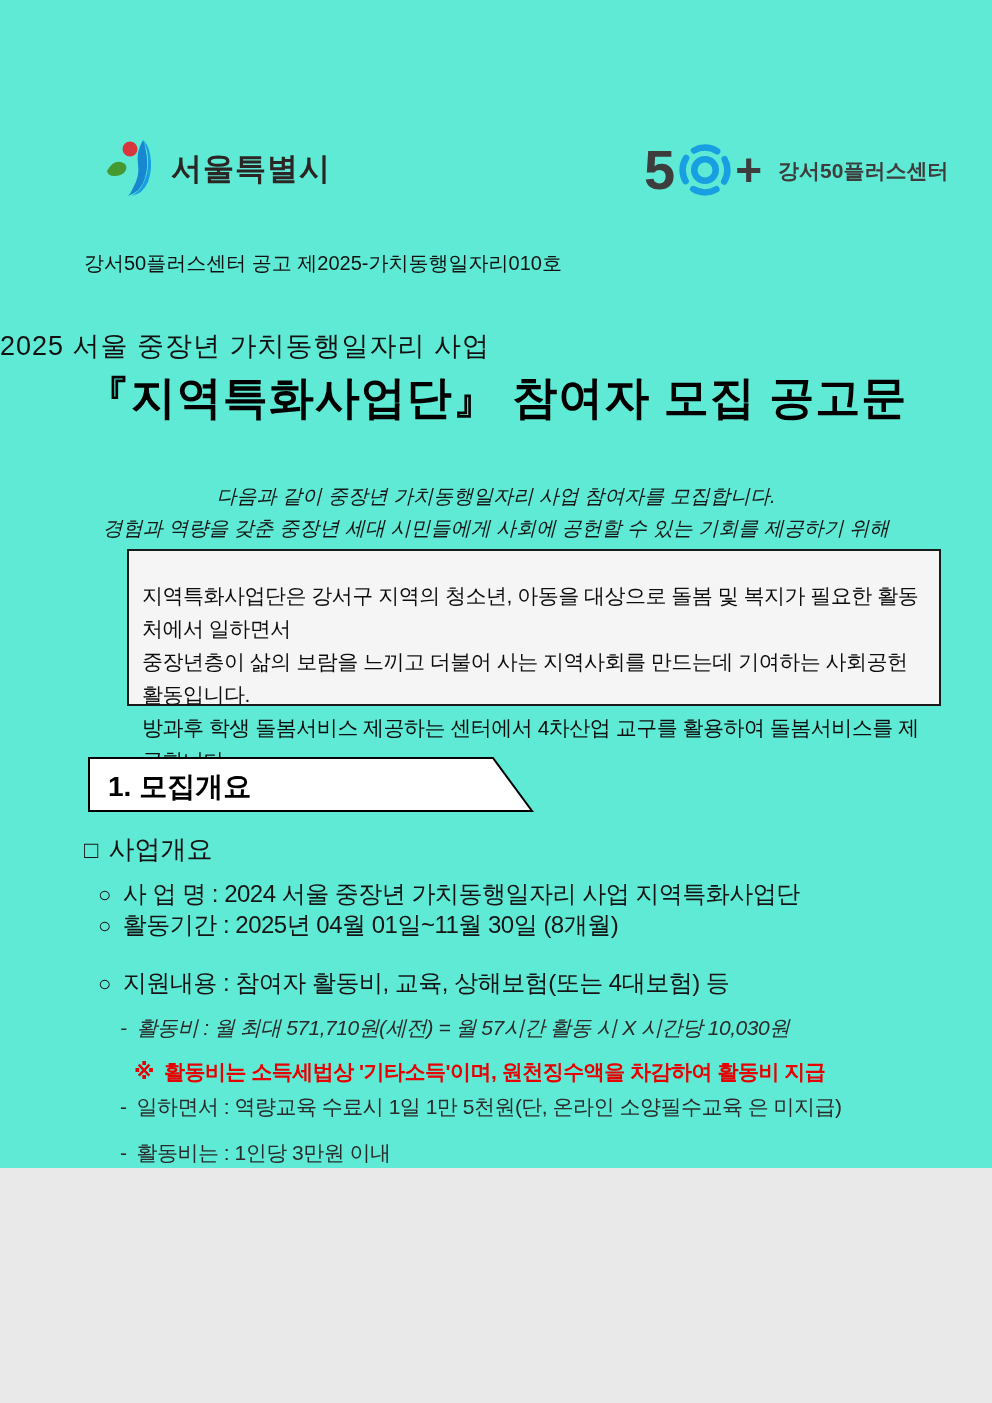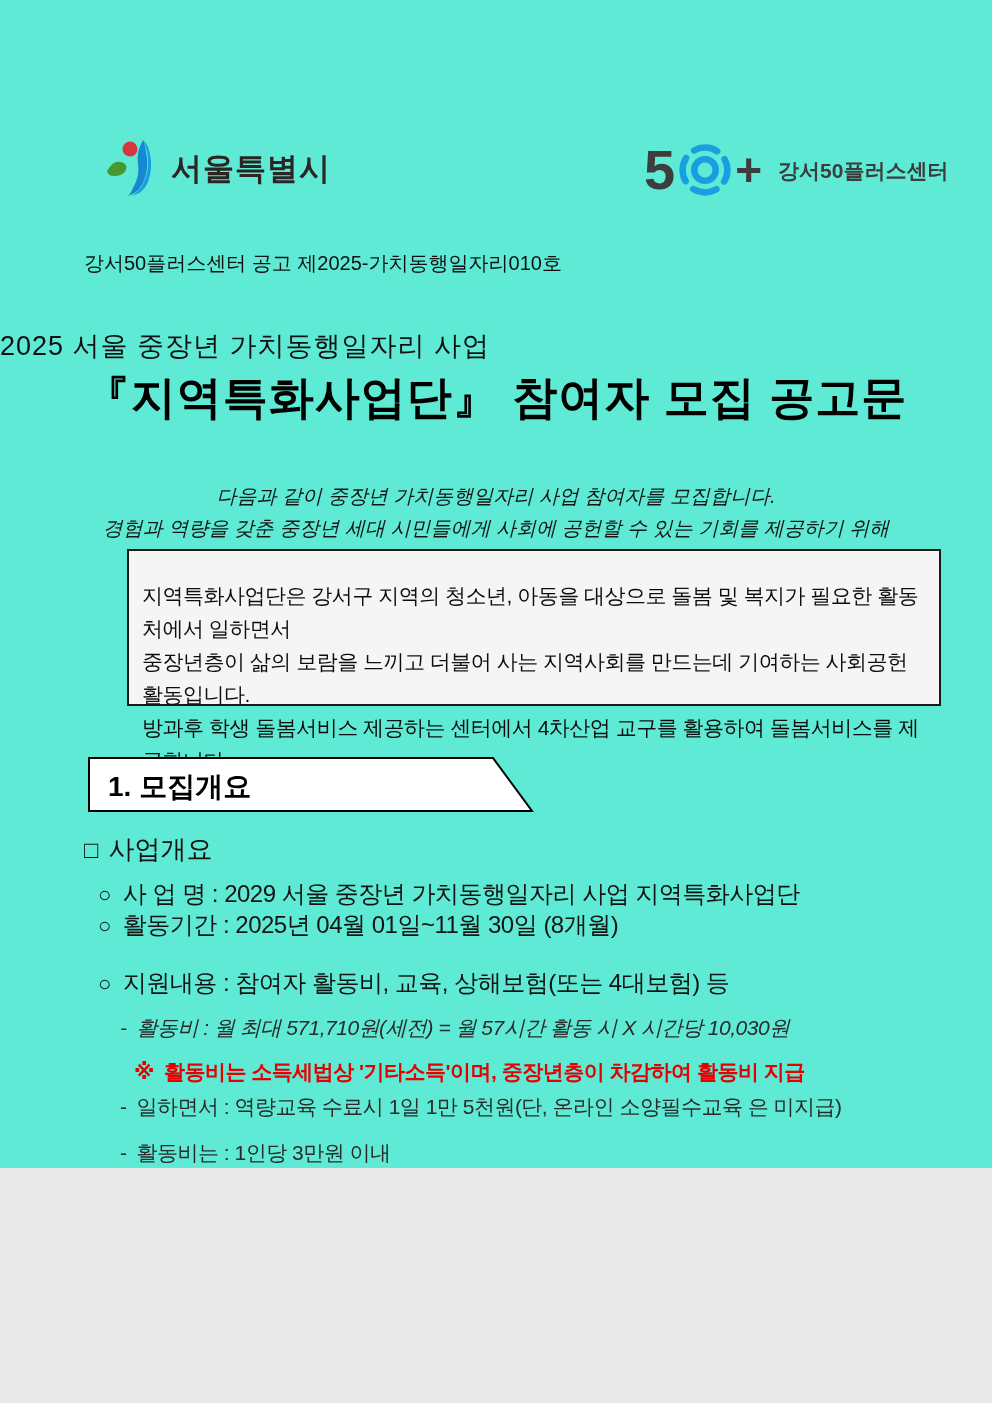--- a/index.html
+++ b/index.html
@@ -161,34 +161,34 @@
       <polygon points="1,1 405,1 444,54 1,54" fill="#ffffff" stroke="#000000" stroke-width="2"></polygon>
     </svg>
     <span class="banner-label">1. 모집개요</span>
   </div>
 
   <div class="subheading">
     <span class="sq">□</span><span>사업개요</span>
   </div>
 
   <div class="item i0">
-    <span class="bullet">○</span><span>사 업 명 : 2029 서울 중장년 가치동행일자리 사업 지역특화사업단</span>
+    <span class="bullet">○</span><span>사 업 명 : 2024 서울 중장년 가치동행일자리 사업 지역특화사업단</span>
   </div>
   <div class="item i1">
     <span class="bullet">○</span><span>활동기간 : 2025년 04월 01일~11월 30일 (8개월)</span>
   </div>
   <div class="item i2">
     <span class="bullet">○</span><span>지원내용 : 참여자 활동비, 교육, 상해보험(또는 4대보험) 등</span>
   </div>
 
   <div class="subitem s0">
     <span class="bullet">-</span><span>활동비 : 월 최대 571,710원(세전) = 월 57시간 활동 시 X 시간당 10,030원</span>
   </div>
   <div class="subitem s1">
-    <span class="bullet">※</span><span>활동비는 소득세법상 '기타소득'이며, 중장년층이 차감하여 활동비 지급</span>
+    <span class="bullet">※</span><span>활동비는 소득세법상 '기타소득'이며, 원천징수액을 차감하여 활동비 지급</span>
   </div>
   <div class="subitem s2">
     <span class="bullet">-</span><span>일하면서 : 역량교육 수료시 1일 1만 5천원(단, 온라인 소양필수교육 은 미지급)</span>
   </div>
   <div class="subitem s3">
     <span class="bullet">-</span><span>활동비는 : 1인당 3만원 이내</span>
   </div>
 
   <div class="page-footer">- 1 -</div>
 

